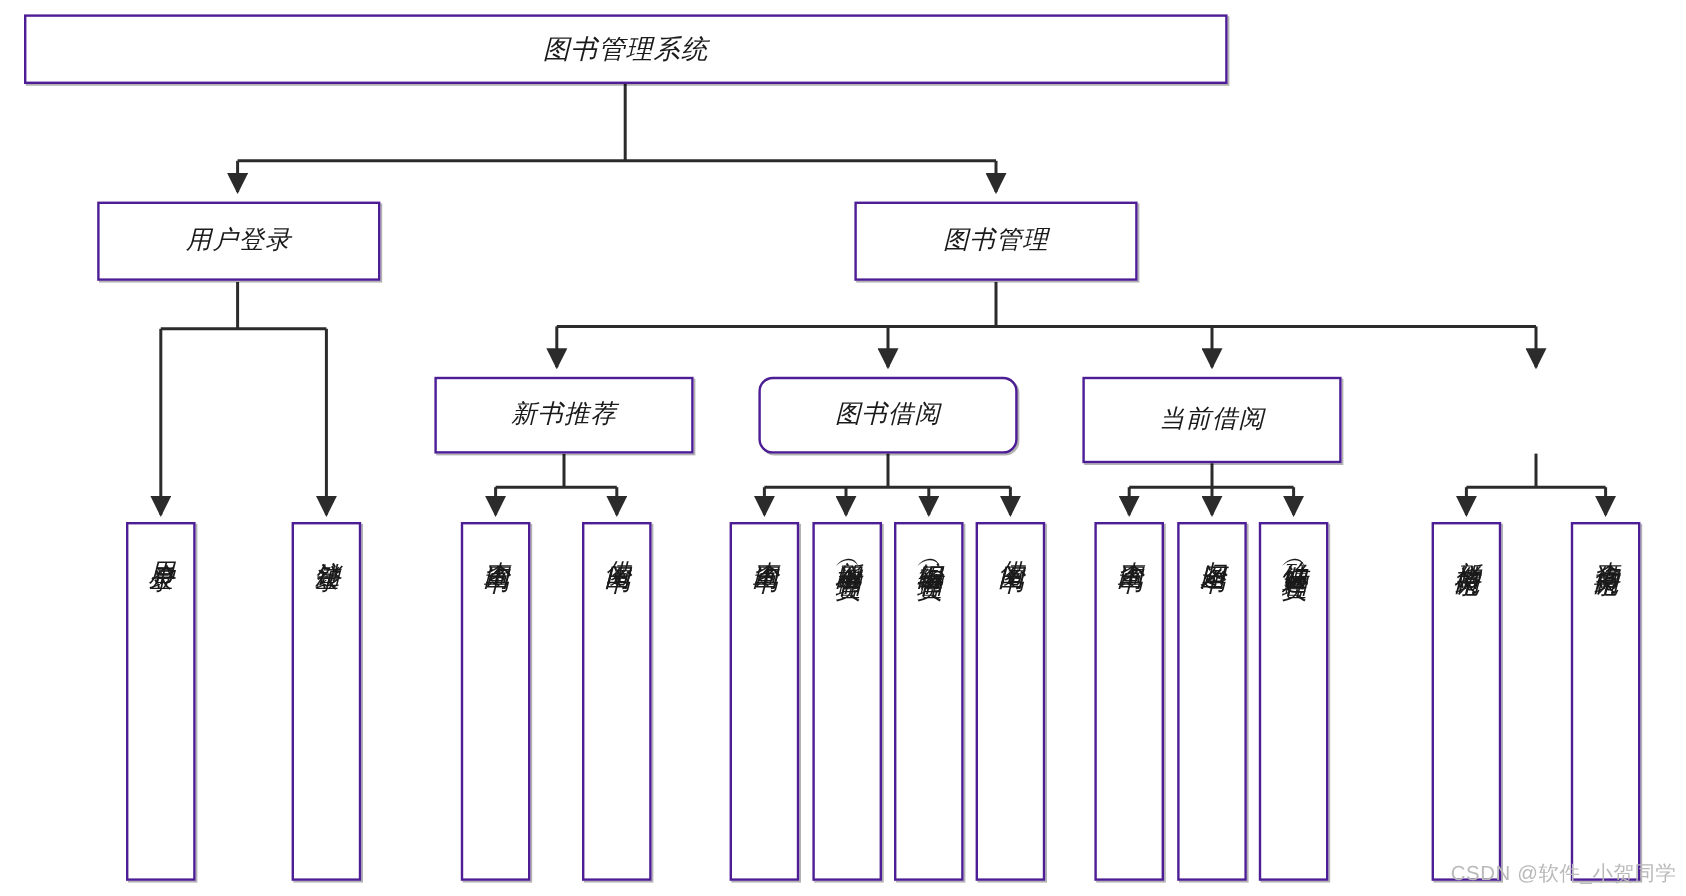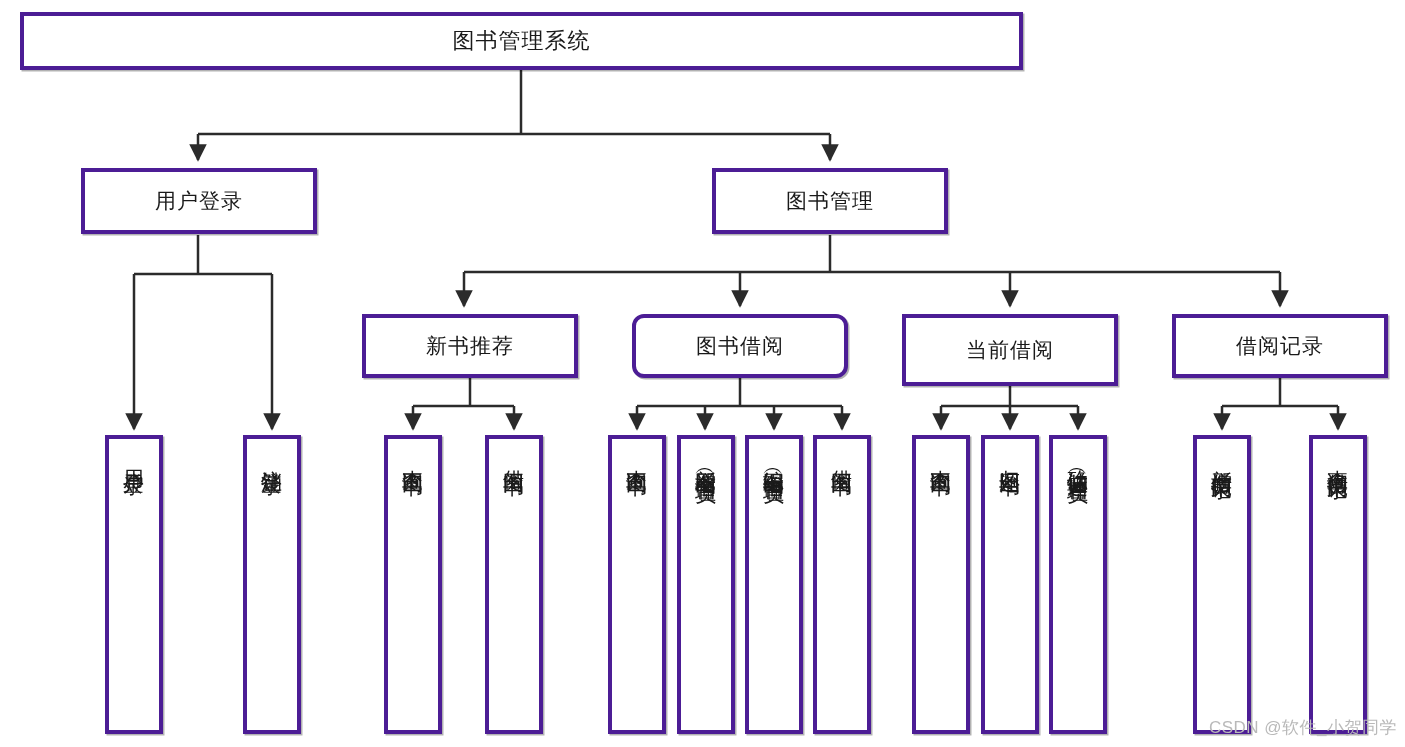--- a/index.html
+++ b/index.html
@@ -22,26 +22,27 @@
     left: 0;
     top: 0;
     width: 1405px;
     height: 747px;
     pointer-events: none;
   }
   .node {
     position: absolute;
     box-sizing: border-box;
     background: #ffffff;
-    border: 4px solid #4c1d95;
+    border: 2px solid #4c1d95;
     box-shadow: 1.5px 1.5px 0 rgba(0,0,0,0.30);
     display: flex;
     align-items: center;
     justify-content: center;
     color: #1a1a1a;
+    font-style: italic;
   }
   .node .label {
     line-height: 1.15;
     letter-spacing: 1px;
     white-space: nowrap;
   }
   
   .node.h .label {
     font-size: 21px;
   }
@@ -141,23 +142,20 @@
 
   <div class="node h" style="left:362px; top:314px; width:216px; height:64px;">
     <span class="label">新书推荐</span>
   </div>
   <div class="node h" style="left:632px; top:314px; width:216px; height:64px;border-radius:12px;">
     <span class="label">图书借阅</span>
   </div>
   <div class="node h" style="left:902px; top:314px; width:216px; height:72px;">
     <span class="label">当前借阅</span>
   </div>
-  <div class="node h" style="left:1172px; top:314px; width:216px; height:64px;">
-    <span class="label">借阅记录</span>
-  </div>
 
   <div class="node v" style="left:105px; top:435px; width:58px; height:299px;">
     <span class="label">用户登录</span>
   </div>
   <div class="node v" style="left:243px; top:435px; width:58px; height:299px;">
     <span class="label">注销登录</span>
   </div>
 
   <div class="node v" style="left:384px; top:435px; width:58px; height:299px;">
     <span class="label">查询图书</span>

